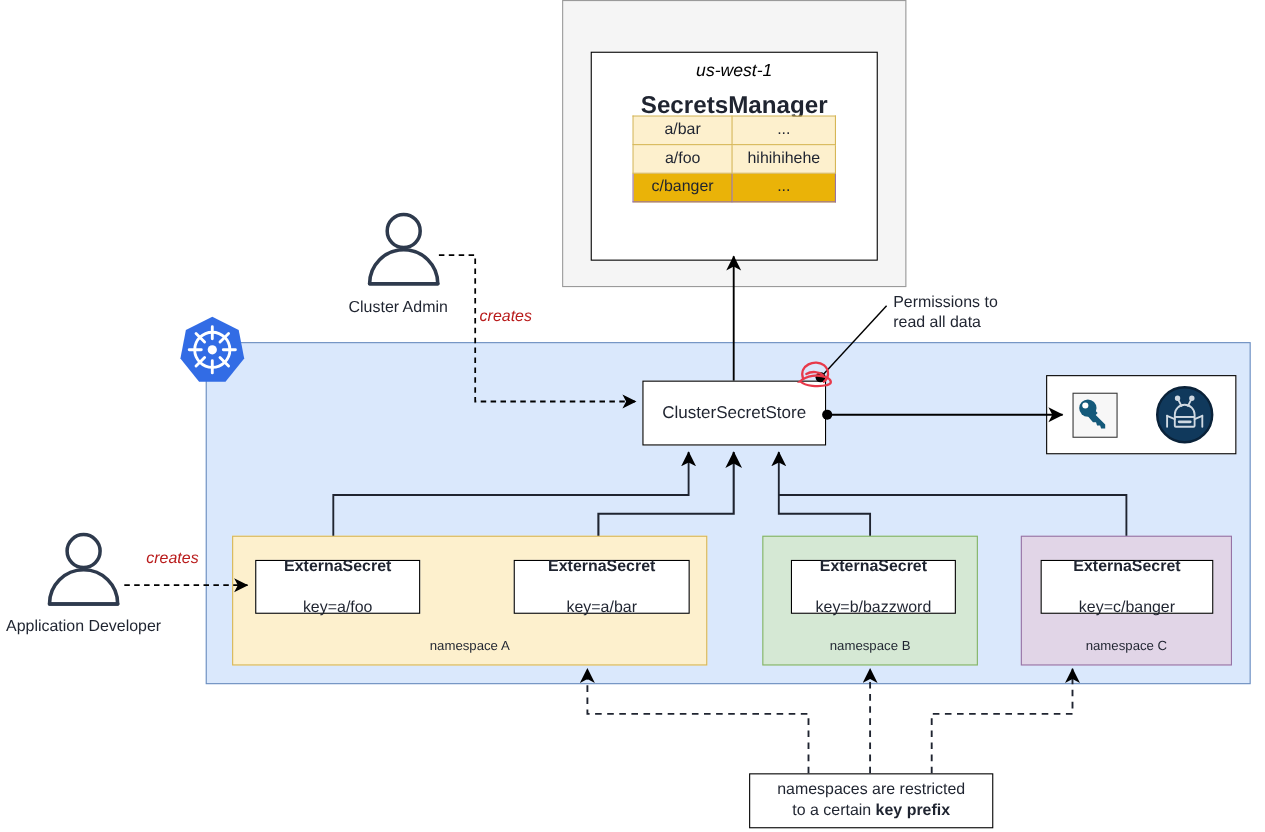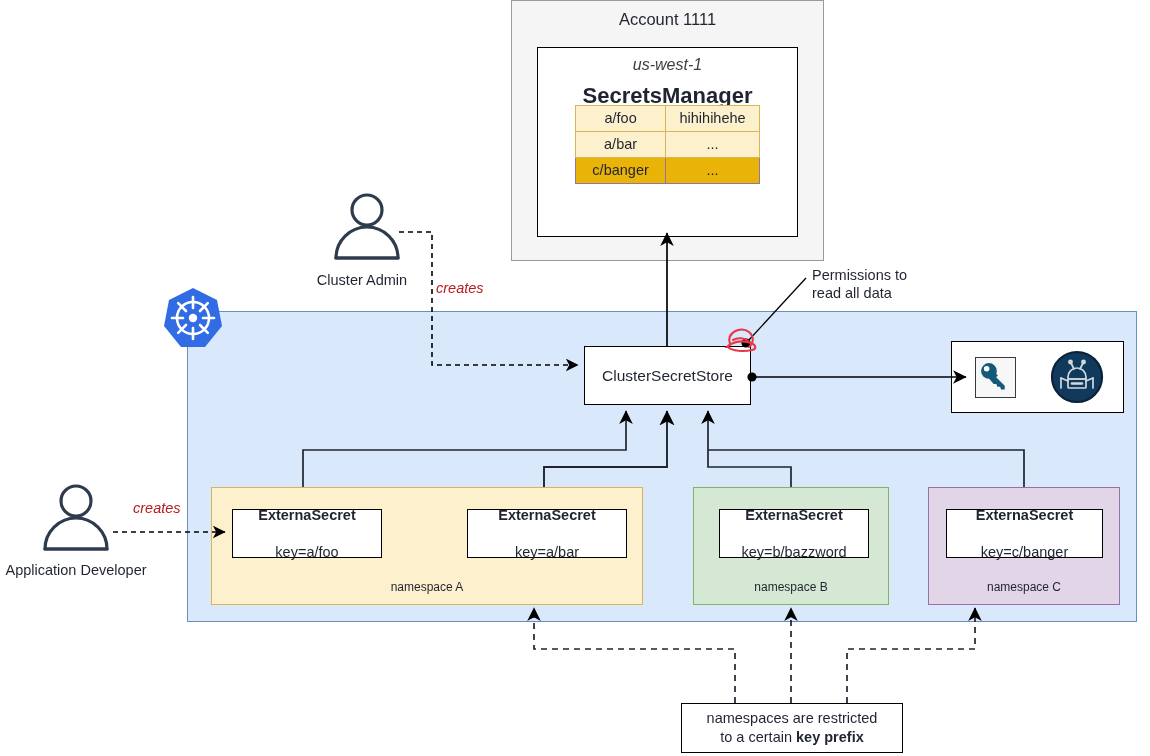--- a/index.html
+++ b/index.html
@@ -35,21 +35,21 @@
   .region-box {
     left: 537px; top: 47px; width: 261px; height: 190px;
     background: #ffffff;
     border: 1.5px solid #000000;
   }
   .region-title {
     left: 537px; top: 56px; width: 261px;
     text-align: center;
     font-size: 16px;
     font-style: italic;
-    color: #404040;
+    color: #000000;
   }
   .sm-title {
     left: 537px; top: 83px; width: 261px;
     text-align: center;
     font-size: 22px;
     font-weight: bold;
     color: #1f2430;
   }
   .secret-table {
     left: 575px; top: 105px; width: 185px;
@@ -179,35 +179,34 @@
     width: 1150px; height: 756px;
     pointer-events: none;
   }
 </style>
 </head>
 <body>
 
 <div id="canvas">
 
   <div class="abs account-box"></div>
-  <div class="abs account-title">Account 1111</div>
 
   <div class="abs region-box"></div>
   <div class="abs region-title">us-west-1</div>
   <div class="abs sm-title">SecretsManager</div>
 
   <table class="abs secret-table">
     <tbody>
       <tr class="row-a">
+        <td class="k">a/bar</td>
+        <td class="v">...</td>
+      </tr>
+      <tr class="row-a">
         <td class="k">a/foo</td>
         <td class="v">hihihihehe</td>
-      </tr>
-      <tr class="row-a">
-        <td class="k">a/bar</td>
-        <td class="v">...</td>
       </tr>
       <tr class="row-c">
         <td class="k">c/banger</td>
         <td class="v">...</td>
       </tr>
     </tbody>
   </table>
 
   <div class="abs cluster-box"></div>
 

